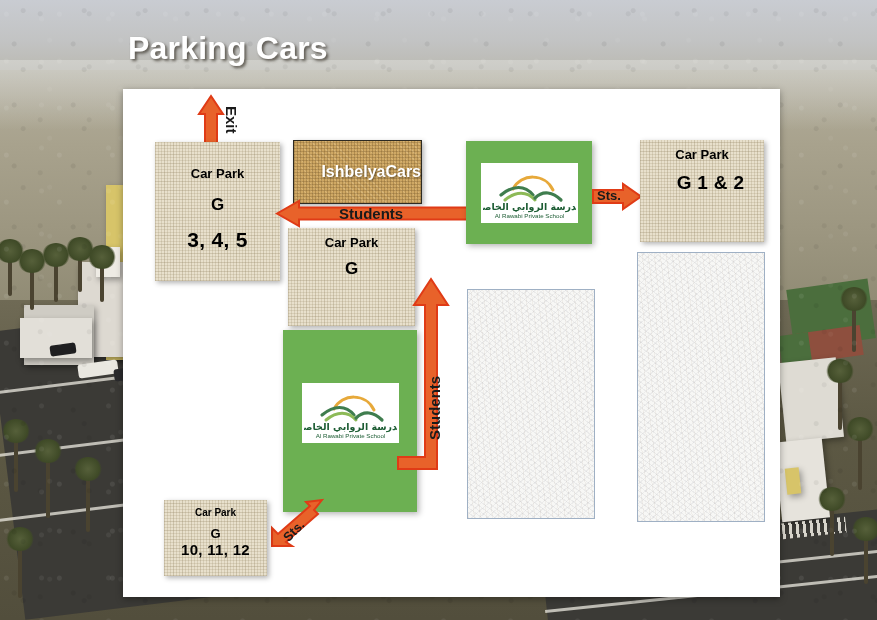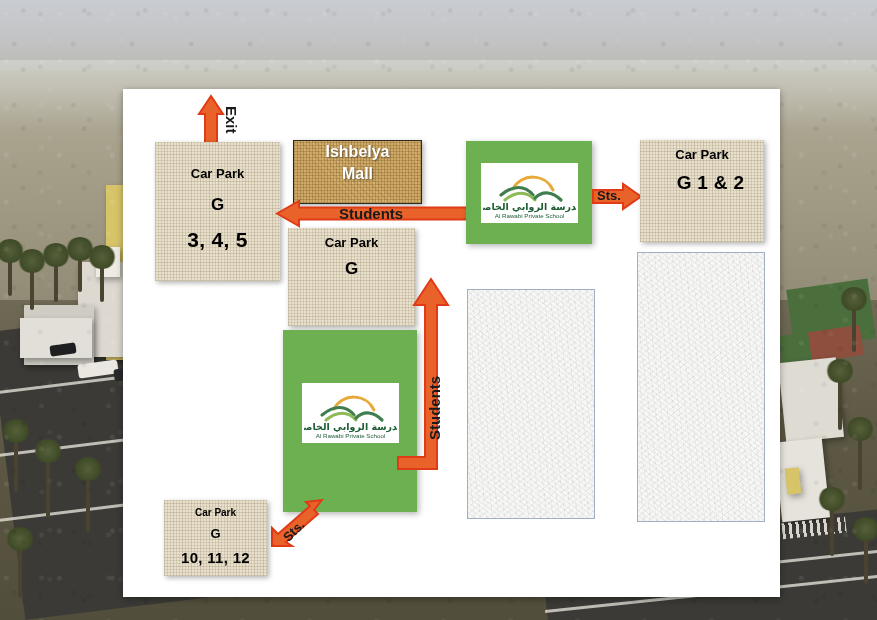--- a/index.html
+++ b/index.html
@@ -77,21 +77,21 @@
   .park.small .nums{font-size:15px;}
   .park.right .nums{font-size:19px;}
 
   
   .mall{position:absolute;border:1px solid #2d2a22;
     background-color:#cfa864;
     background-image:
       repeating-linear-gradient(90deg, rgba(110,80,35,.30) 0 1px, rgba(255,255,255,0) 1px 3px),
       repeating-linear-gradient(0deg,  rgba(110,80,35,.28) 0 1px, rgba(255,255,255,0) 1px 3px),
       repeating-linear-gradient(45deg, rgba(255,240,200,.18) 0 1px, rgba(255,255,255,0) 1px 5px);
-    display:flex;flex-direction:column;align-items:center;justify-content:flex-start;
+    display:flex;flex-direction:row;align-items:center;justify-content:flex-end;
     color:#fff;font-weight:bold;font-size:16px;line-height:1.35;
     text-shadow:1px 1px 2px rgba(0,0,0,.45);box-shadow:2px 2px 5px rgba(0,0,0,.3);}
 
   
   .school{position:absolute;background:#6cb052;box-shadow:2px 2px 6px rgba(0,0,0,.30);
     display:flex;align-items:center;justify-content:center;}
   .logo-card{background:#fff;display:flex;align-items:center;justify-content:center;}
 
   
   .area{position:absolute;border:1px solid #9fb0c4;
@@ -159,39 +159,40 @@
     <div class="fence" style="left:782px;top:520px;width:64px;height:16px;transform:rotate(-6deg);"></div>
     <div class="palm" style="left:852px;top:300px;height:52px;"></div>
     <div class="palm" style="left:838px;top:372px;height:58px;"></div>
     <div class="palm" style="left:858px;top:430px;height:60px;"></div>
     <div class="palm" style="left:830px;top:500px;height:56px;"></div>
     <div class="palm" style="left:864px;top:530px;height:54px;"></div>
 
     <div class="bg-noise"></div>
   </div>
 
+  <div class="title">Parking Cars</div>
 
   <div class="panel"></div>
 
   <div class="arrow" style="left:198px;top:96px;">
     <svg width="26" height="52" viewBox="0 0 26 52">
       <polygon points="13,0 25,18 19,18 19,52 7,52 7,18 1,18" fill="#e8622a" stroke="#e03b16" stroke-width="2"></polygon>
     </svg>
   </div>
   <div class="arrow-label lbl-exit" style="left:240px;top:106px;">Exit</div>
 
   <div class="park burlap" style="left:155px;top:142px;width:125px;height:139px;">
     <div class="cp" style="margin-top:25px;">Car Park</div>
     <div class="g" style="margin-top:14px;">G</div>
     <div class="nums" style="margin-top:13px;">3, 4, 5</div>
   </div>
 
   <div class="mall" style="left:293px;top:140px;width:127px;height:62px;">
     <div>Ishbelya</div>
-    <div>Mall</div>
+    <div>Cars</div>
   </div>
 
   <div class="arrow" style="left:277px;top:200px;">
     <svg width="190" height="27" viewBox="0 0 190 27">
       <polygon points="0,13.5 22,1 22,7.5 190,7.5 190,19.5 22,19.5 22,26" fill="#e8622a" stroke="#e03b16" stroke-width="2"></polygon>
     </svg>
   </div>
   <div class="arrow-label lbl-students-h" style="left:339px;top:205px;">Students</div>
 
   <div class="park burlap" style="left:288px;top:228px;width:127px;height:98px;">
@@ -250,16 +251,16 @@
   <div class="arrow" style="left:270px;top:500px;">
     <svg width="52" height="48" viewBox="0 0 52 48">
       <polygon points="52,0 52,0 44,10 48,14 16,42 22,46 2,46 2,28 8,34 40,6 36,2" fill="#e8622a" stroke="#e03b16" stroke-width="2"></polygon>
     </svg>
   </div>
   <div class="arrow-label lbl-sts-diag" style="left:280px;top:534px;">Sts.</div>
 
   <div class="park small burlap" style="left:164px;top:500px;width:103px;height:76px;">
     <div class="cp" style="margin-top:7px;">Car Park</div>
     <div class="g" style="margin-top:8px;">G</div>
-    <div class="nums" style="margin-top:8px;">10, 11, 12</div>
+    <div class="nums" style="">10, 11, 12</div>
   </div>
 
 </div>
 
 </body></html>

